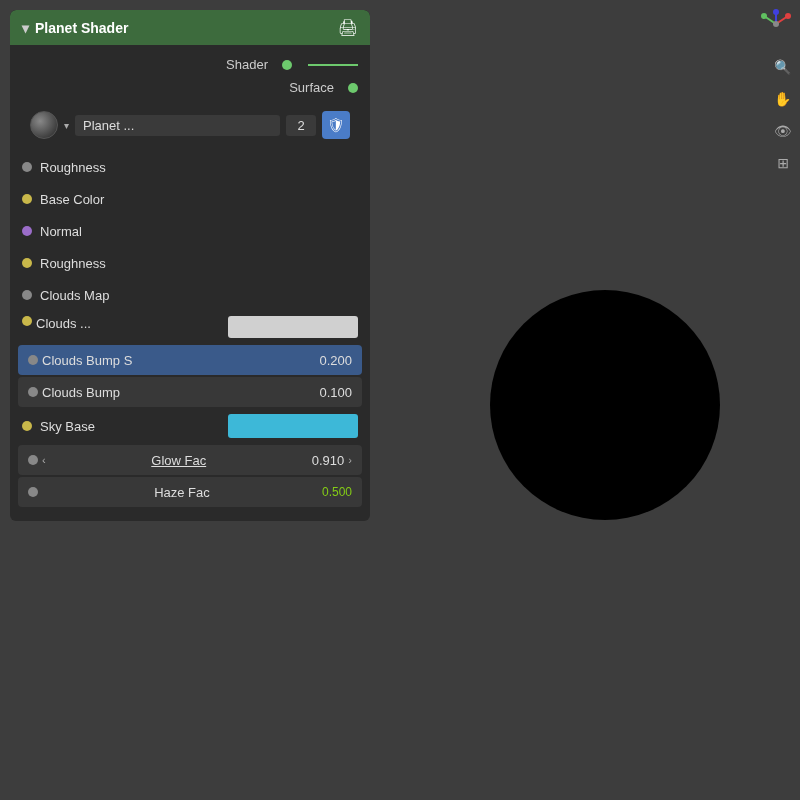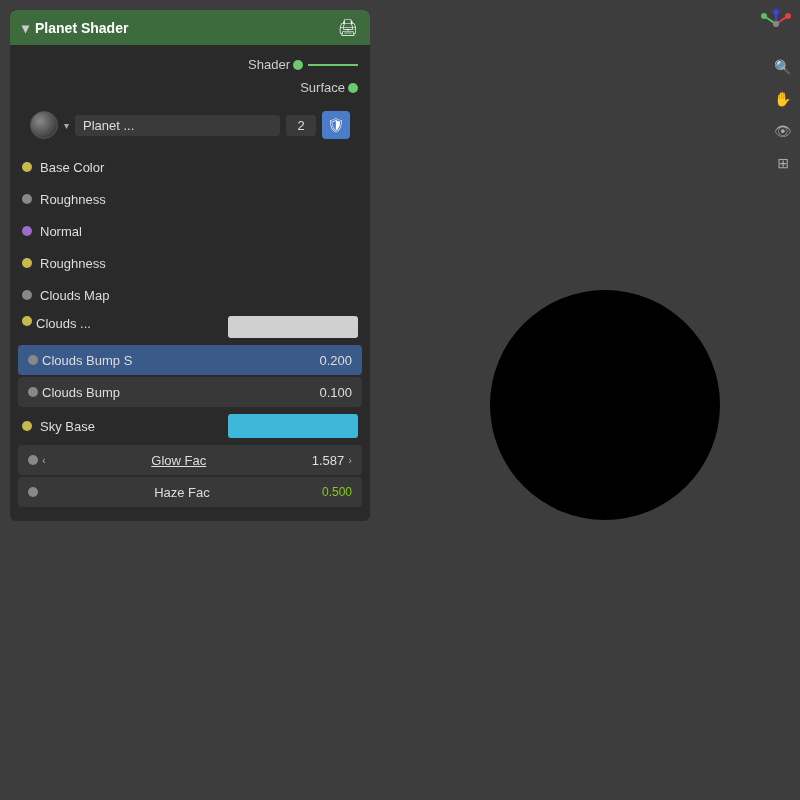--- a/index.html
+++ b/index.html
@@ -88,21 +88,21 @@
     .panel-body {
       padding: 8px 0;
     }
 
     
     .output-row {
       display: flex;
       align-items: center;
       justify-content: flex-end;
       padding: 4px 12px;
-      gap: 3px;
+      gap: 14px;
     }
 
     .output-label {
       color: #ccc;
       font-size: 13px;
     }
 
     .dot-green {
       width: 10px;
       height: 10px;
@@ -376,27 +376,27 @@
 
     <div class="material-row">
       <div class="sphere-icon"></div>
       <span class="dropdown-arrow">▾</span>
       <div class="material-name">Planet ...</div>
       <div class="mat-number">2</div>
       <div class="shield-btn">🛡</div>
     </div>
 
     <div class="prop-row">
+      <span class="prop-dot dot-gray"></span>
+      <span class="prop-label">Roughness</span>
+    </div>
+
+    <div class="prop-row">
       <span class="prop-dot dot-yellow"></span>
       <span class="prop-label">Base Color</span>
-    </div>
-
-    <div class="prop-row">
-      <span class="prop-dot dot-gray"></span>
-      <span class="prop-label">Roughness</span>
     </div>
 
     <div class="prop-row">
       <span class="prop-dot dot-purple"></span>
       <span class="prop-label">Normal</span>
     </div>
 
     <div class="prop-row">
       <span class="prop-dot dot-yellow"></span>
       <span class="prop-label">Roughness</span>
@@ -428,21 +428,21 @@
     <div class="sky-color-row">
       <span class="prop-dot dot-yellow"></span>
       <span class="prop-label">Sky Base</span>
       <div class="sky-color-box"></div>
     </div>
 
     <div class="glow-row">
       <span class="prop-dot dot-gray" style="margin-right:4px; flex-shrink:0;"></span>
       <span class="glow-arrow">‹</span>
       <span class="glow-label">Glow Fac</span>
-      <span class="glow-value">1.587</span>
+      <span class="glow-value">0.910</span>
       <span class="glow-arrow" style="margin-left:4px;">›</span>
     </div>
 
     <div class="haze-row" style="margin-bottom:6px;gap:36px;">
       <span class="prop-dot dot-gray" style="margin-right:4px; flex-shrink:0;"></span>
       <span class="haze-label">Haze Fac</span>
       <span class="haze-value">0.500</span>
     </div>
 
   </div>

